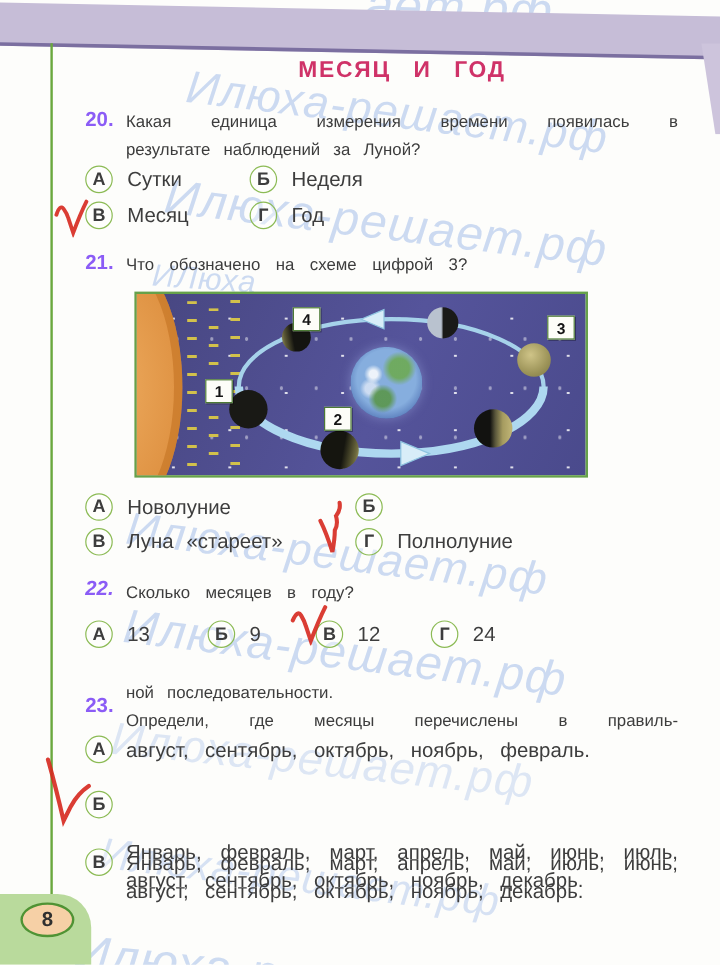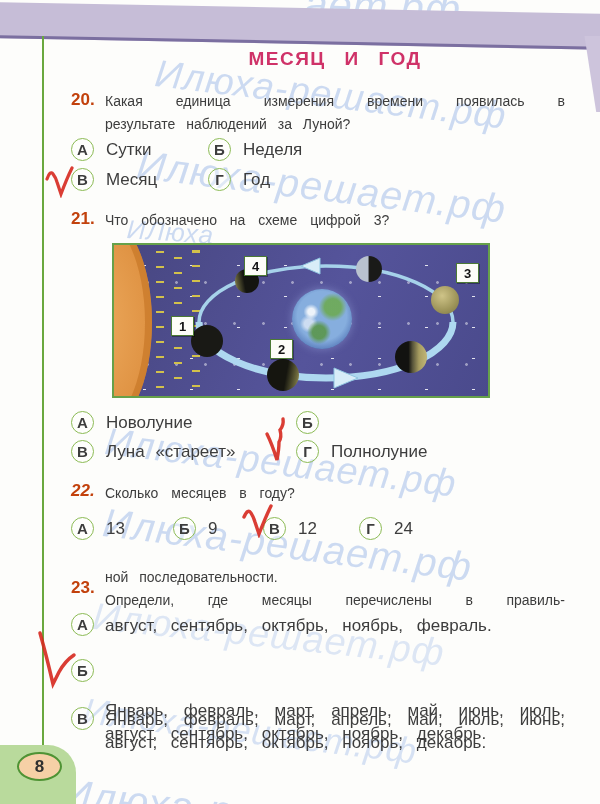--- a/index.html
+++ b/index.html
@@ -19,21 +19,21 @@
   .vline{position:absolute;left:42px;top:36px;width:2px;height:716px;background:#6aa83e;z-index:2;}
 
   
   .wm{position:absolute;font-style:italic;color:#9db9e8;opacity:.5;white-space:nowrap;
       letter-spacing:1px;z-index:1;transform-origin:left top;pointer-events:none;}
 
   .title{position:absolute;left:105px;top:48px;width:460px;text-align:center;
          font-size:19px;font-weight:bold;color:#cf3268;letter-spacing:1.5px;
          word-spacing:12px;z-index:3;}
 
-  .qnum{position:absolute;width:34px;font-size:17px;font-weight:bold;color:#c2410c;z-index:3;}
+  .qnum{position:absolute;width:34px;font-size:17px;font-weight:bold;color:#8b5cf6;z-index:3;}
   .stem{position:absolute;left:105px;width:460px;font-size:14px;z-index:3;}
   .line{height:23px;line-height:23px;word-spacing:7px;}
   .fill{text-align:justify;text-align-last:justify;}
   .wide{word-spacing:9px;}
 
   .opt{position:absolute;display:inline-flex;align-items:center;gap:12px;
        font-size:17px;z-index:3;}
   .circ{display:inline-flex;align-items:center;justify-content:center;flex:none;
         width:23px;height:23px;border:1.5px solid #8cbb55;border-radius:50%;
         font-size:15px;font-weight:bold;color:#3d3d3d;box-sizing:border-box;

